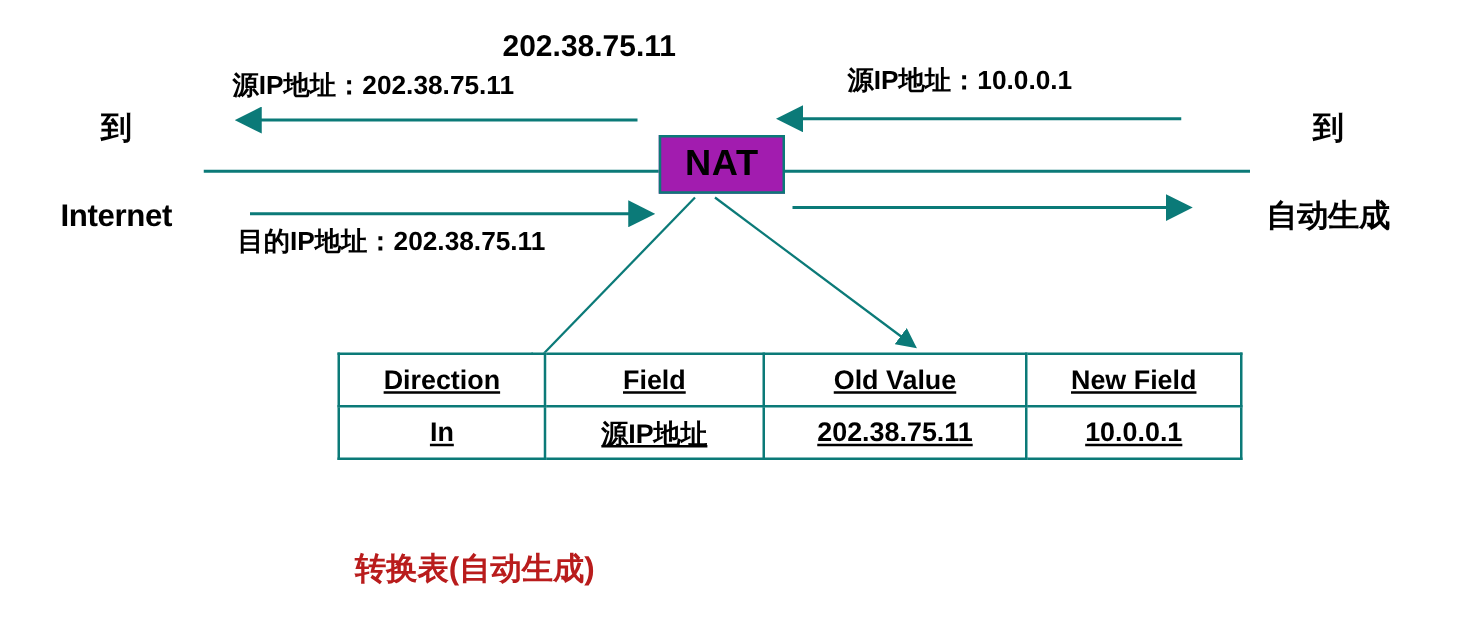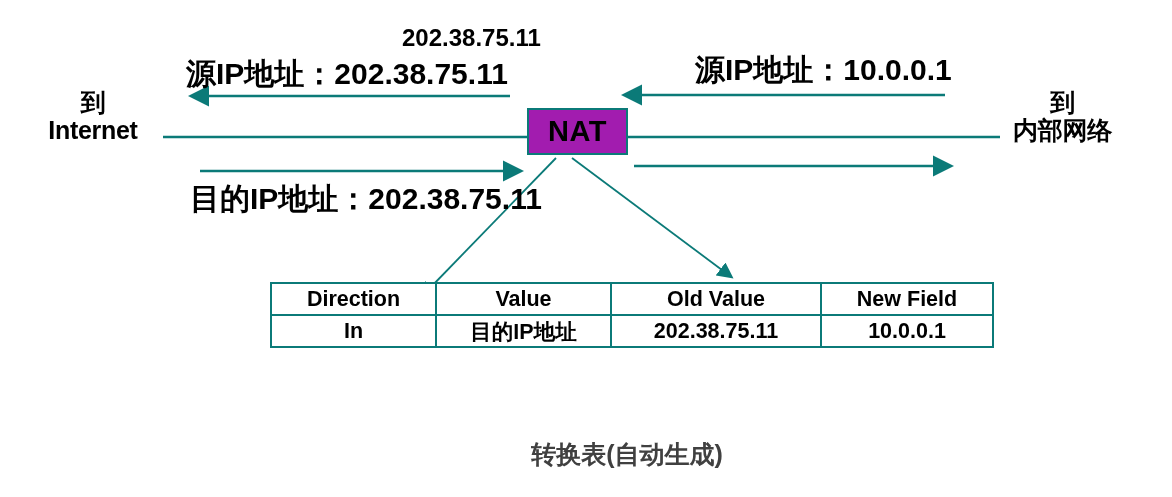--- a/index.html
+++ b/index.html
@@ -37,21 +37,21 @@
 
   
   .endpoint {
     font-size: 25px;
     text-align: center;
     letter-spacing: -0.3px;
   }
   #endpoint-left  { left: 18px;  top: 88px;  width: 150px; }
   #endpoint-right { left: 975px; top: 88px;  width: 175px; }
   .endpoint .l1 { display: block; }
-  .endpoint .l2 { display: block; }
+  .endpoint .l2 { display: block; margin-top: 43px; }
 
   
   #nat-box {
     position: absolute;
     left: 527px;
     top: 108px;
     width: 101px;
     height: 47px;
     background: #a21caf;
     border: 2px solid #0b7a78;
@@ -61,62 +61,63 @@
     justify-content: center;
   }
   #nat-box .nat-text {
     font-size: 29px;
     font-weight: bold;
     color: #000;
     letter-spacing: 0.5px;
   }
 
   
-  .flow-label { font-size: 30px; }
+  .flow-label { font-size: 21px; }
   #flow-src-out   { left: 186px; top: 57px; }
-  #flow-src-in    { left: 695px; top: 53px; }
+  #flow-src-in    { left: 678px; top: 53px; }
   #flow-dst-out   { left: 190px; top: 182px; }
   #flow-dst-in    { left: 669px; top: 177px; }
   #public-ip-label{ left: 402px; top: 25px; font-size: 24px; }
 
   
   #nat-table {
     position: absolute;
     left: 270px;
     top: 282px;
     width: 722px;
     border-collapse: collapse;
     table-layout: fixed;
     background: #ffffff;
   }
   #nat-table td, #nat-table th {
     border: 2px solid #0b7a78;
-    height: 32px;
+    height: 42px;
     text-align: center;
     vertical-align: middle;
     font-size: 21.5px;
     font-weight: bold;
     color: #000;
     padding: 0 4px;
     box-sizing: border-box;
+    text-decoration: underline;
   }
   #nat-table col.c-dir { width: 165px; }
   #nat-table col.c-fld { width: 175px; }
   #nat-table col.c-old { width: 210px; }
   #nat-table col.c-new { width: 172px; }
 
   #table-caption {
     position: absolute;
-    left: 266px;
+    left: 284px;
     top: 438px;
     width: 722px;
-    text-align: center;
+    text-align: left;
     font-size: 25px;
     font-weight: bold;
-    color: #404040;
+    color: #b91c1c;
   }
 </style>
 </head>
 <body>
 
 <div id="canvas">
 
   <svg class="lines" viewBox="0 0 1172 497" xmlns="http://www.w3.org/2000/svg">
     <defs>
       <marker id="arrow-l" markerWidth="9" markerHeight="9" refX="8" refY="4.5" orient="auto-start-reverse" markerUnits="strokeWidth">
@@ -160,21 +161,21 @@
     </g>
   </svg>
 
   <div class="lbl endpoint" id="endpoint-left">
     <span class="l1">到</span>
     <span class="l2">Internet</span>
   </div>
 
   <div class="lbl endpoint" id="endpoint-right">
     <span class="l1">到</span>
-    <span class="l2">内部网络</span>
+    <span class="l2">自动生成</span>
   </div>
 
   <div class="lbl" id="public-ip-label">202.38.75.11</div>
 
   <div id="nat-box">
     <span class="nat-text">NAT</span>
   </div>
 
   <div class="lbl flow-label" id="flow-src-out">源IP地址：202.38.75.11</div>
   <div class="lbl flow-label" id="flow-src-in">源IP地址：10.0.0.1</div>
@@ -183,29 +184,29 @@
   <table id="nat-table">
     <colgroup>
       <col class="c-dir">
         <col class="c-fld">
         <col class="c-old">
         <col class="c-new">
     </colgroup>
     <thead>
       <tr>
         <th>Direction</th>
-        <th>Value</th>
+        <th>Field</th>
         <th>Old Value</th>
         <th>New Field</th>
       </tr>
     </thead>
     <tbody>
       <tr>
         <td>In</td>
-        <td>目的IP地址</td>
+        <td>源IP地址</td>
         <td>202.38.75.11</td>
         <td>10.0.0.1</td>
       </tr>
     </tbody>
   </table>
 
   <div id="table-caption">转换表(自动生成)</div>
 
 </div>
 

